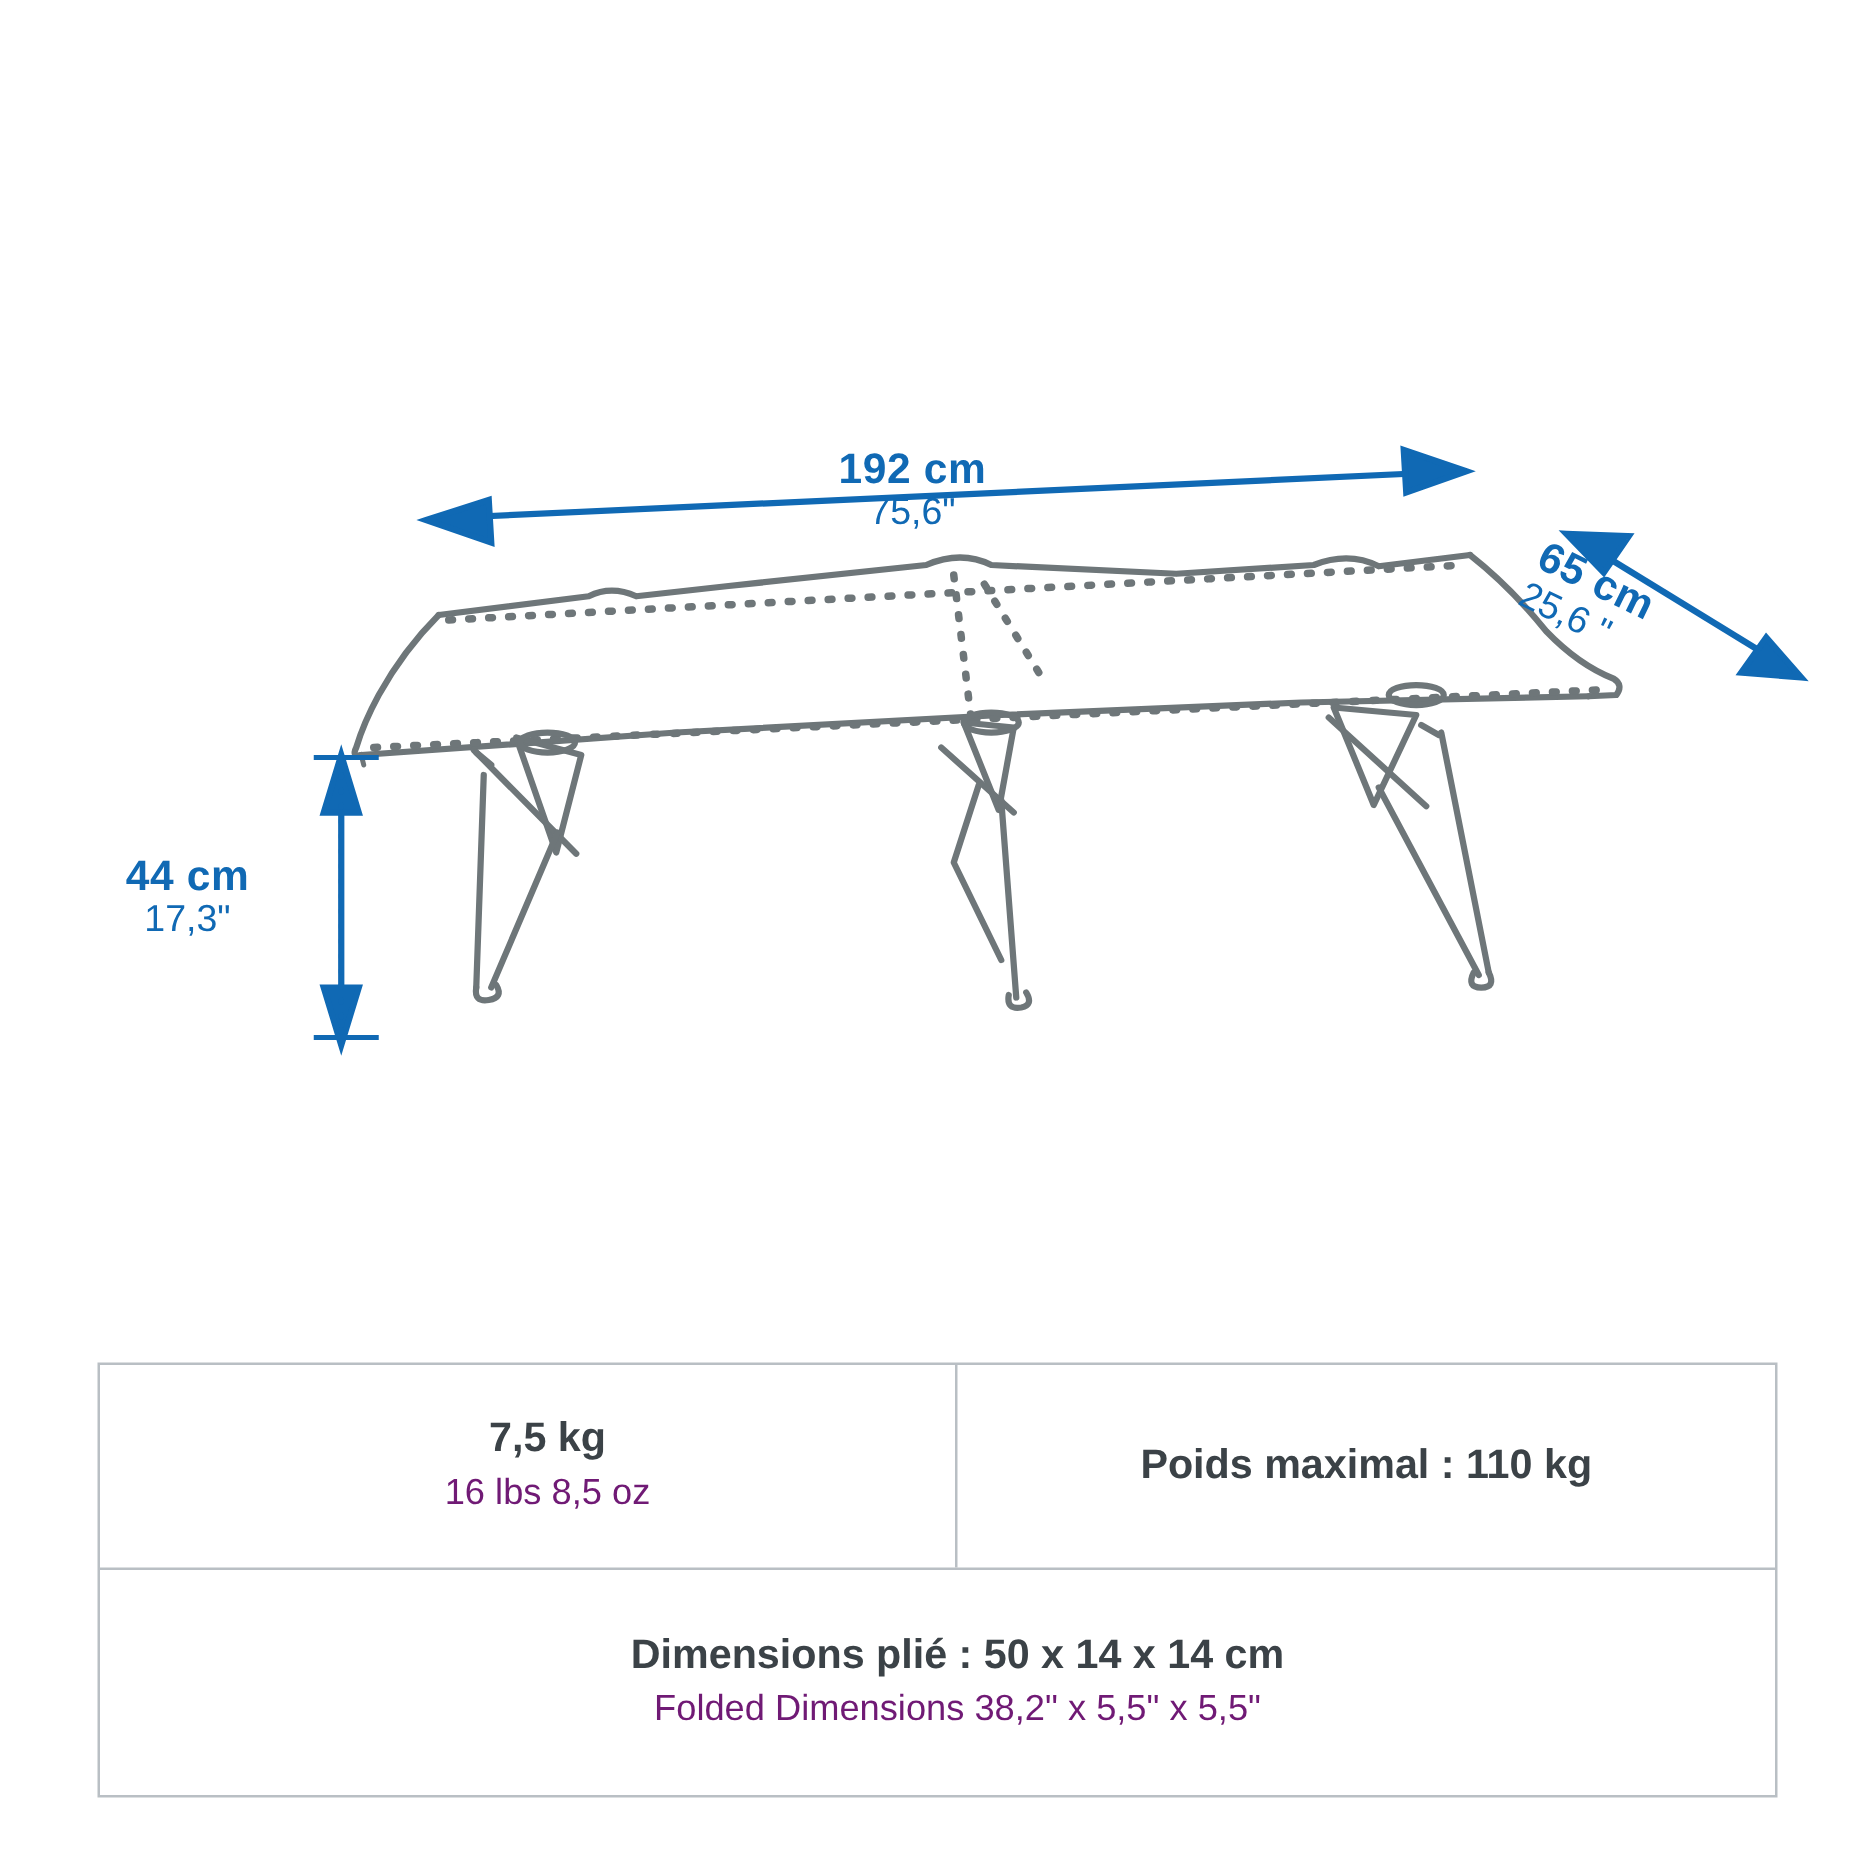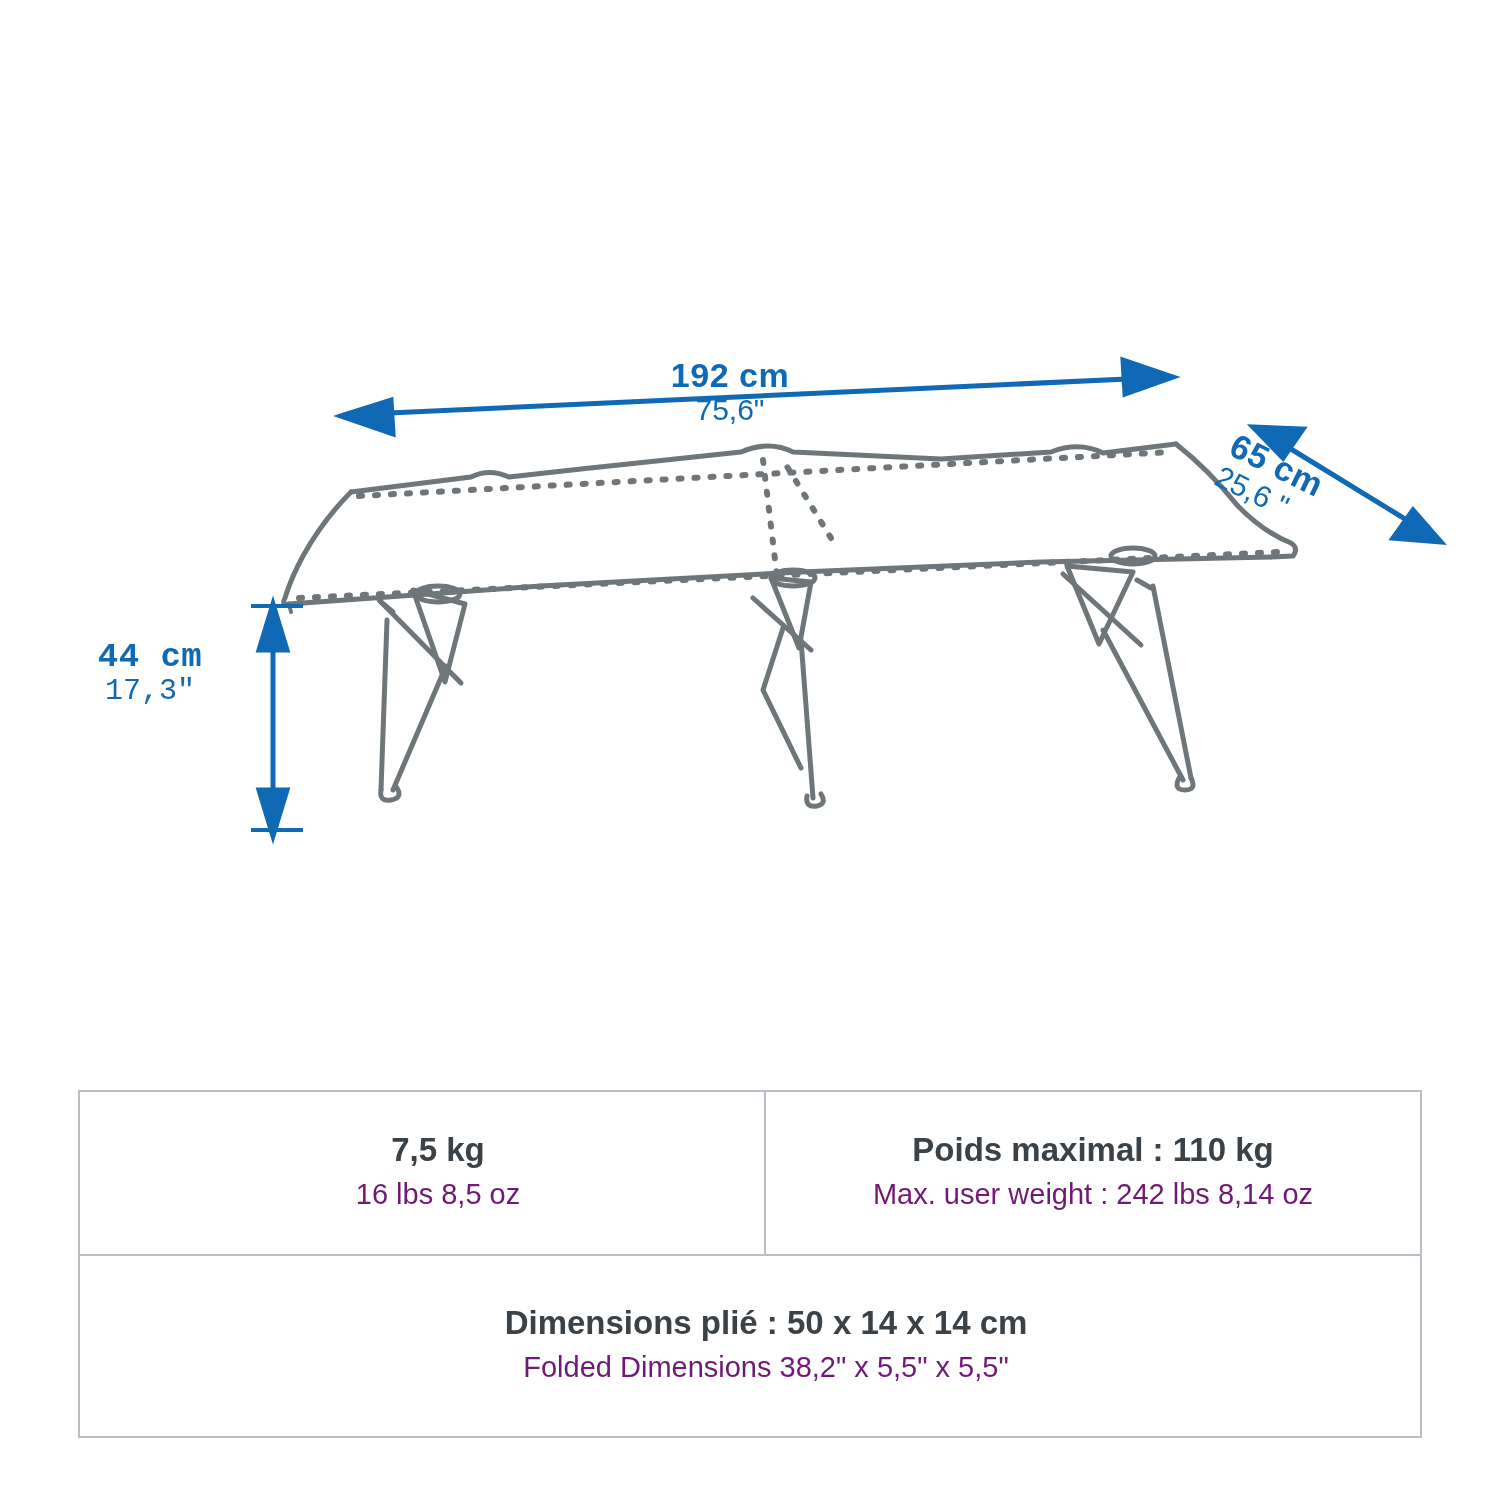--- a/index.html
+++ b/index.html
@@ -58,23 +58,22 @@
   #label-depth {
     left: 1240px;
     top: 428px;
     width: 220px;
     text-align: left;
     transform: rotate(26deg);
     transform-origin: left top;
   }
   #label-height {
     left: 60px;
-    top: 640px;
+    top: 684px;
     width: 180px;
-    font-family: Liberation Mono, monospace;
   }
 
   
   .spec-table {
     position: absolute;
     left: 78px;
     top: 1090px;
     width: 1344px;
     border: 2px solid #b9bfc4;
     box-sizing: border-box;
@@ -235,21 +234,20 @@
   </div>
 
   <div class="spec-table">
     <div class="spec-row top">
       <div class="spec-cell left-cell">
         <div class="spec-main">7,5 kg</div>
         <div class="spec-sub">16 lbs 8,5 oz</div>
       </div>
       <div class="spec-cell">
         <div class="spec-main">Poids maximal : 110 kg</div>
-        <div class="spec-sub">Max. user weight : 242 lbs 8,14 oz</div>
       </div>
     </div>
     <div class="spec-row">
       <div class="spec-cell full">
         <div class="spec-main">Dimensions plié : 50 x 14 x 14 cm</div>
         <div class="spec-sub">Folded Dimensions 38,2" x 5,5" x 5,5"</div>
       </div>
     </div>
   </div>
 

